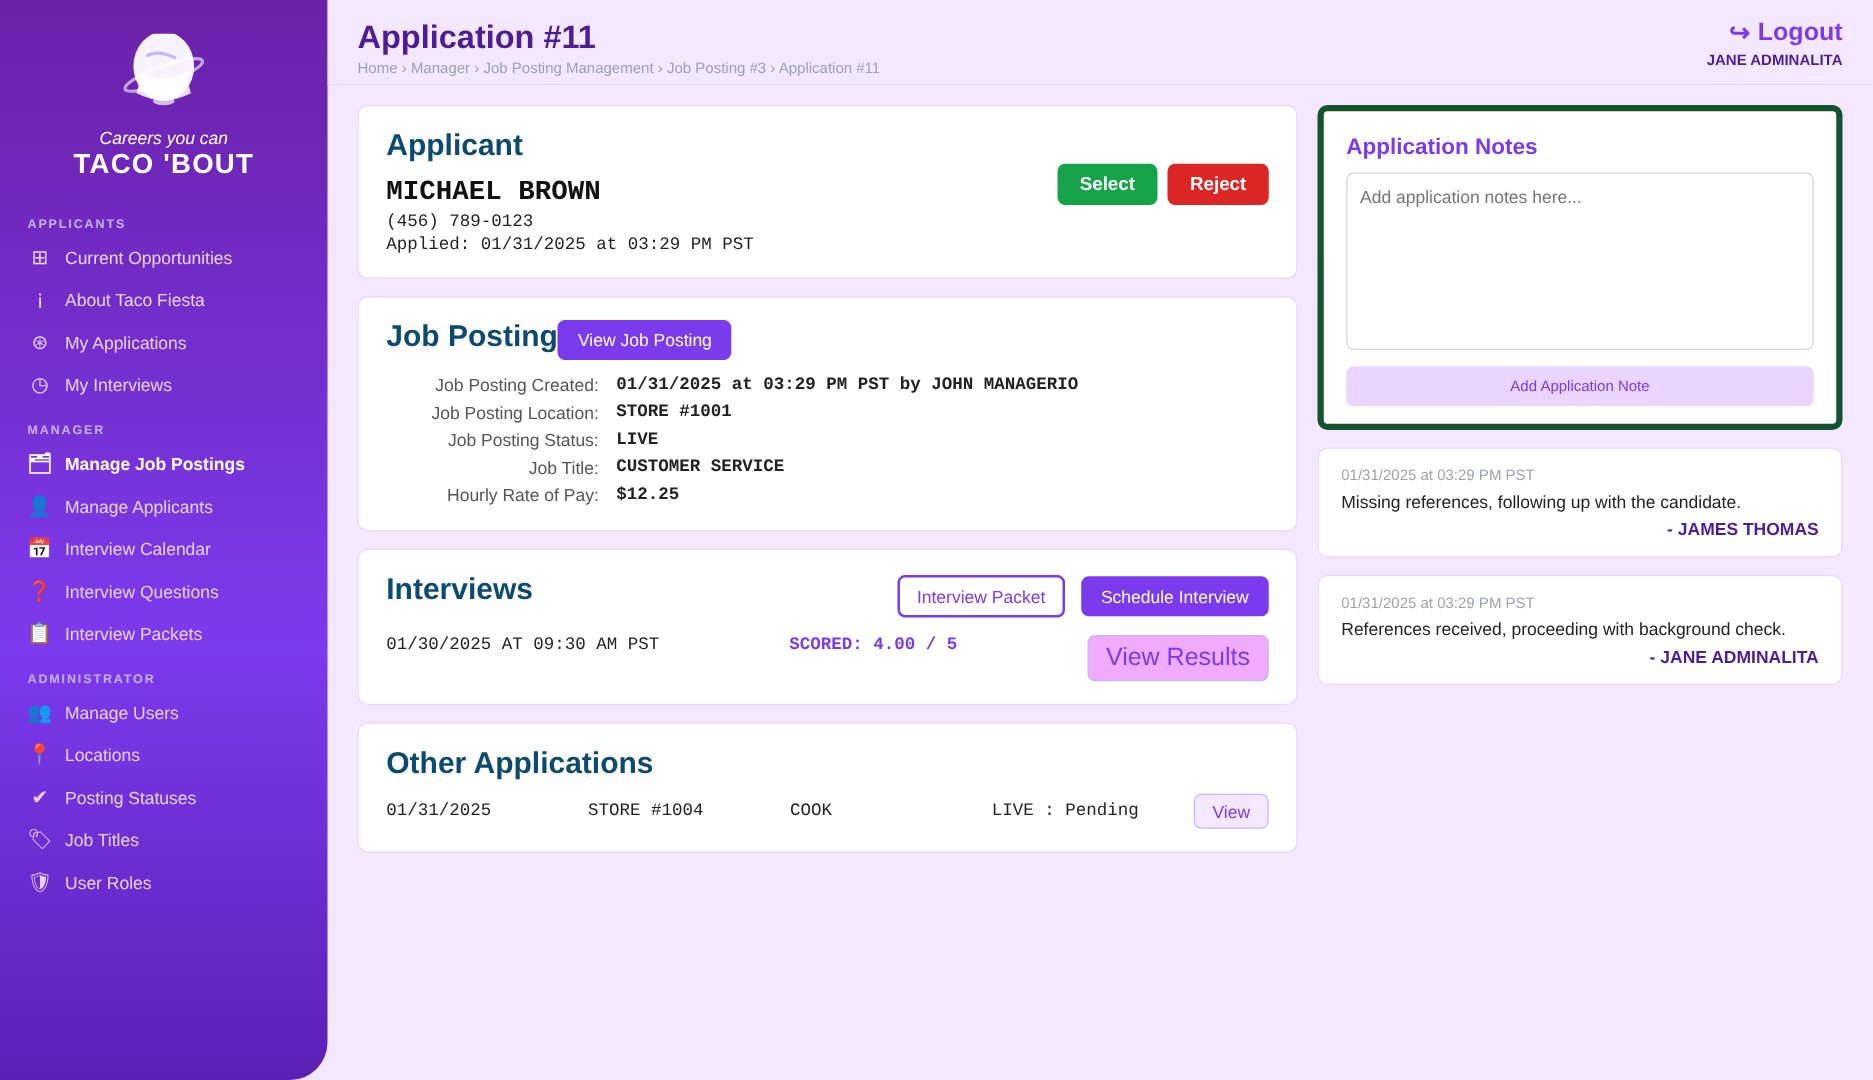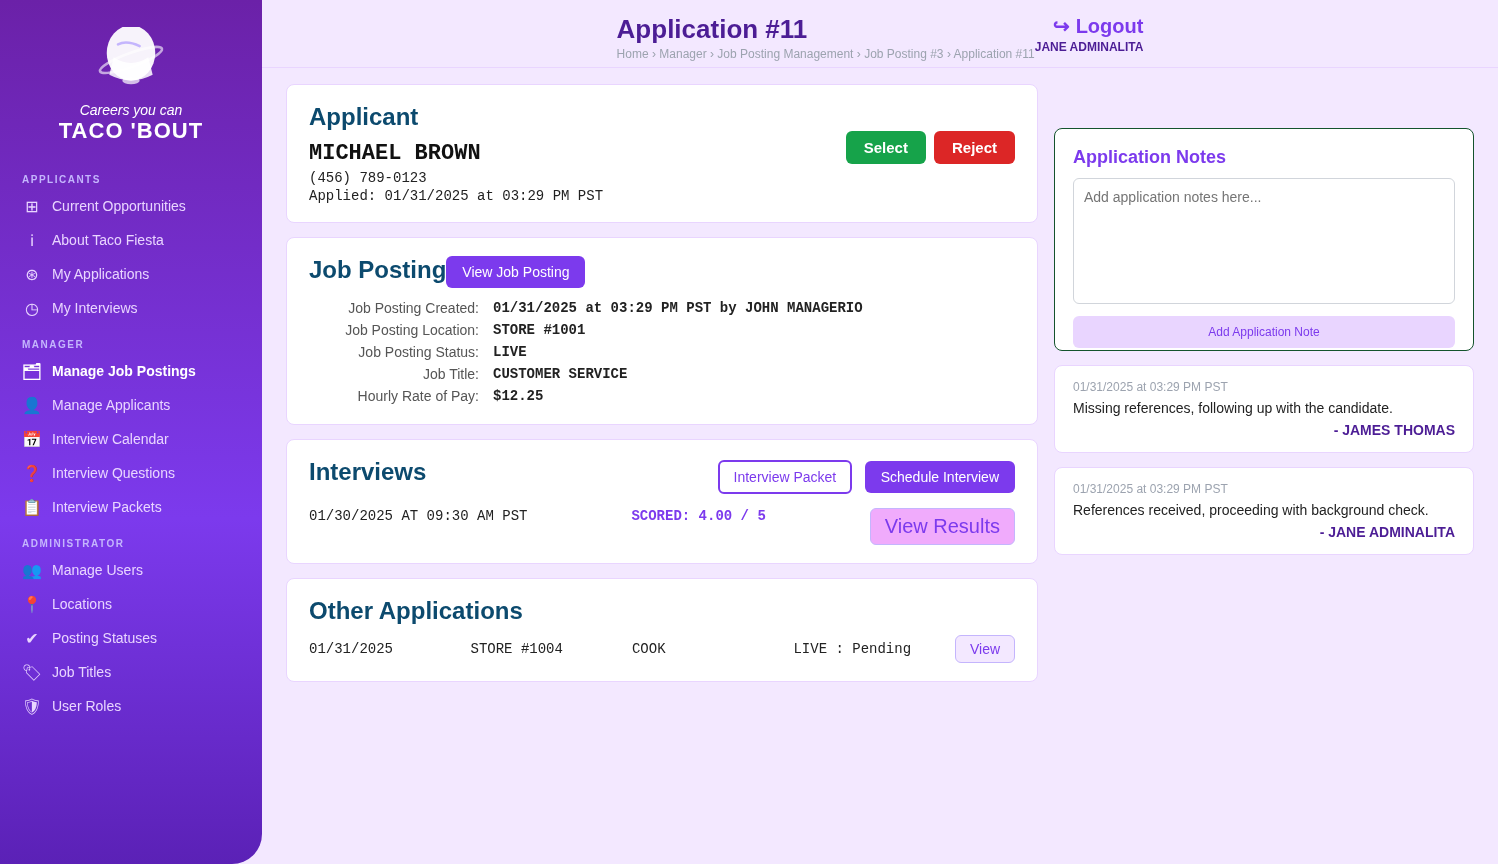--- a/index.html
+++ b/index.html
@@ -82,21 +82,21 @@
       display: flex;
       flex-direction: column;
       overflow: hidden;
     }
 
     
     #header {
       background: #f3e8ff;
       padding: 14px 24px 6px;
       display: flex;
-      justify-content: center;
+      justify-content: space-between;
       align-items: flex-start;
       border-bottom: 1px solid #e9d5ff;
     }
     #header-title {
       font-size: 26px;
       font-weight: 700;
       color: #4c1d95;
     }
     #breadcrumb {
       font-size: 12px;
@@ -311,34 +311,33 @@
 
     
     #right-col {
       width: 420px;
       display: flex;
       flex-direction: column;
       gap: 14px;
     }
     .notes-card {
       background: #fff;
-      border: 1px solid #14532d;
+      border: 5px solid #14532d;
       border-radius: 8px;
-      padding: 18px 18px 2px;
-      margin-top: 44px;
+      padding: 18px 18px 14px;
     }
     .notes-title {
       font-size: 18px;
       font-weight: 700;
       color: #7c3aed;
       margin-bottom: 10px;
     }
     .notes-textarea {
       width: 100%;
-      height: 126px;
+      height: 142px;
       border: 1px solid #d1d5db;
       border-radius: 6px;
       padding: 10px;
       font-size: 14px;
       color: #9ca3af;
       resize: none;
       font-family: Arial, sans-serif;
     }
     .btn-add-note {
       width: 100%;

